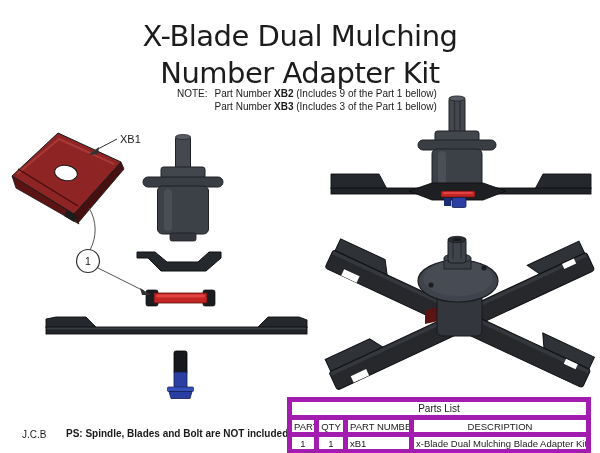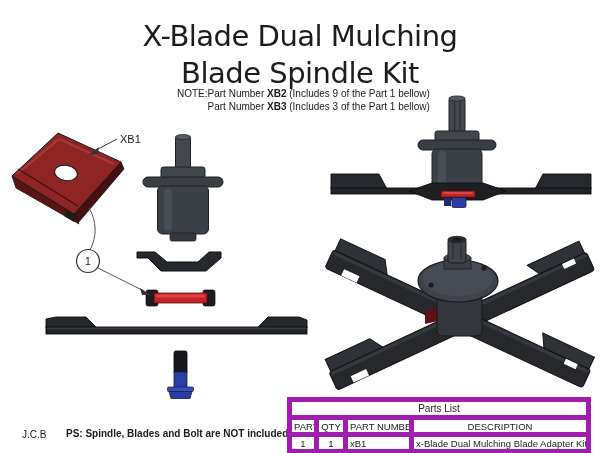--- a/index.html
+++ b/index.html
@@ -1,40 +1,40 @@
 <!DOCTYPE html>
 <html><head>
 <meta charset="utf-8">
 <style>
   html,body{margin:0;padding:0;background:#fff;}
   .canvas{position:relative;width:600px;height:453px;background:#fff;overflow:hidden;
           font-family:"Liberation Sans",sans-serif;color:#1a1a1a;}
   .title{position:absolute;top:9px;left:0;width:600px;text-align:center;
          font-size:29px;line-height:37px;color:#1c1c1c;font-family:"DejaVu Sans","Liberation Sans",sans-serif;
          letter-spacing:-0.5px;margin-top:9px;}
-  .note{position:absolute;top:87px;left:177px;display:flex;gap:0;font-size:10px;line-height:13px;}
+  .note{position:absolute;top:87px;left:177px;display:flex;gap:7px;font-size:10px;line-height:13px;}
   .note b{font-weight:bold;}
   .svgwrap{position:absolute;left:0;top:0;width:600px;height:453px;}
   .footer-initials{position:absolute;left:22px;top:429px;font-size:10px;}
   .ps-note{position:absolute;left:66px;top:428px;font-size:10px;font-weight:bold;}
   .parts-table{position:absolute;left:287px;top:397px;width:304px;border-collapse:collapse;
                table-layout:fixed;font-size:9.5px;}
   .parts-table th,.parts-table td{border:5px solid #a21caf;padding:0 2px;height:12px;line-height:11px;
                font-weight:normal;text-align:center;overflow:hidden;white-space:nowrap;margin-top:11px;}
   .parts-table .tbl-title{font-size:10px;height:13px;}
   .parts-table td.al{text-align:left;}
 </style>
 </head>
 <body>
 
 <div class="canvas">
 
   <div class="title">
     <div>X-Blade Dual Mulching</div>
-    <div>Blade Spindle Kit</div>
+    <div>Number Adapter Kit</div>
   </div>
 
   <div class="note">
     <span>NOTE:</span>
     <div>
       <div><span>Part Number </span><b>XB2</b><span> (Includes 9 of the Part 1 bellow)</span></div>
       <div><span>Part Number </span><b>XB3</b><span> (Includes 3 of the Part 1 bellow)</span></div>
     </div>
   </div>
 

